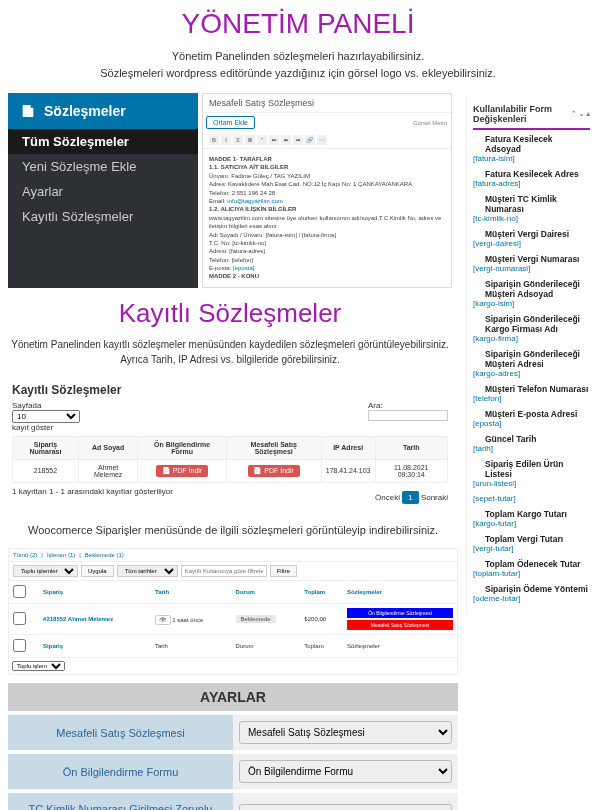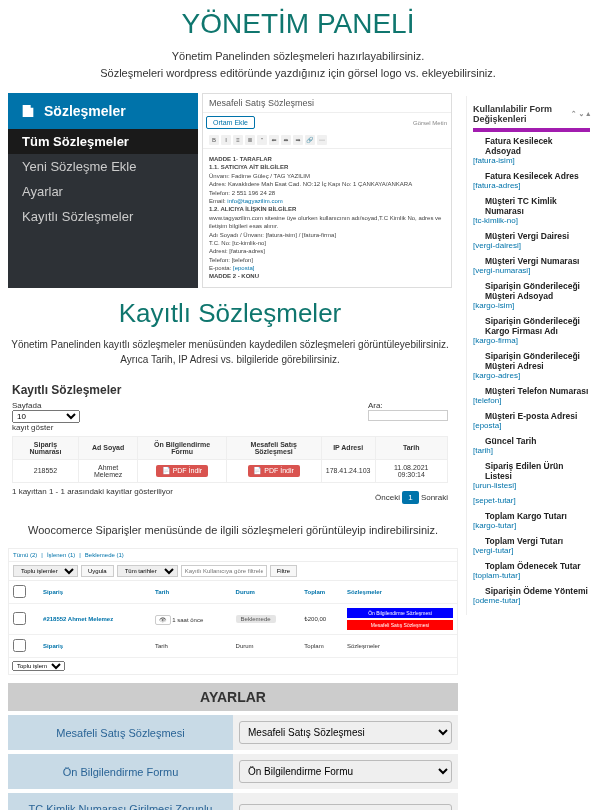--- a/index.html
+++ b/index.html
@@ -1,33 +1,33 @@
 <!DOCTYPE html>
 <html><head>
 <meta charset="utf-8">
 <style>
 * { margin: 0; padding: 0; box-sizing: border-box; }
 body { font-family: Arial, sans-serif; width: 596px; background: #fff; color: #333; }
-.title-red { color: #0f766e; text-align: center; font-size: 28px; font-weight: 400; margin: 8px 4px; }
+.title-red { color: #a21caf; text-align: center; font-size: 28px; font-weight: 400; margin: 8px 4px; }
 .subtitle { text-align: center; font-size: 11px; color: #333; margin: 4px 0 12px; line-height: 1.5; }
 .row1 { display: flex; gap: 4px; padding: 0 8px; }
 .sidebar { width: 190px; background: #2d3136; }
 .sidebar-head { background: #0073aa; color: #fff; padding: 10px 12px; display: flex; align-items: center; gap: 8px; font-size: 14px; font-weight: 600; }
 .sidebar-head svg { width: 16px; height: 16px; fill: #fff; }
 .sidebar-item { padding: 5px 14px; color: #ccc; font-size: 13px; cursor: pointer; }
 .sidebar-item.active { background: #1a1a1a; color: #fff; font-weight: 600; }
 .editor { width: 250px; border: 1px solid #ddd; background: #fff; font-size: 7px; }
 .editor-title { padding: 4px 6px; font-size: 9px; color: #555; border-bottom: 1px solid #eee; }
 .editor-toolbar { padding: 3px 6px; border-bottom: 1px solid #eee; display: flex; gap: 2px; flex-wrap: wrap; }
 .editor-toolbar span { width: 10px; height: 10px; background: #f0f0f0; display: inline-block; border-radius: 1px; font-size: 6px; line-height: 10px; text-align: center; color: #555; }
 .editor-btn { display: inline-block; padding: 2px 6px; border: 1px solid #0073aa; color: #0073aa; font-size: 7px; border-radius: 2px; margin: 3px; }
 .editor-content { padding: 6px; font-size: 6px; color: #444; line-height: 1.4; }
 .editor-content b { font-weight: bold; }
 .vars-panel { position: absolute; right: 0; top: 88px; width: 130px; background: #fff; border-left: 1px solid #eee; padding: 4px 6px; font-size: 8px; }
-.vars-head { font-weight: bold; font-size: 9px; padding: 4px 0; display: flex; justify-content: space-between; align-items: center; border-bottom: 4px solid #a21caf; margin-bottom: 4px; }
+.vars-head { font-weight: bold; font-size: 9px; padding: 4px 0; display: flex; justify-content: space-between; align-items: center; border-bottom: 2px solid #a21caf; margin-bottom: 4px; }
 .vars-head-icons { display: flex; gap: 2px; }
 .vars-head-icons span { font-size: 7px; color: #888; }
 .var-item { margin-bottom: 6px; }
 .var-item .t { font-weight: bold; font-size: 8.5px; color: #222; padding-left: 12px; }
 .var-item .c { color: #0073aa; font-size: 8px; }
 .section2 { margin-top: 10px; padding: 0 8px; width: 460px; }
 .section2 .subtitle { font-size: 10px; }
 .records { font-size: 8px; padding: 4px; }
 .records-title { font-weight: bold; font-size: 12px; margin-bottom: 4px; }
 .records-controls { display: flex; justify-content: space-between; margin-bottom: 4px; }

